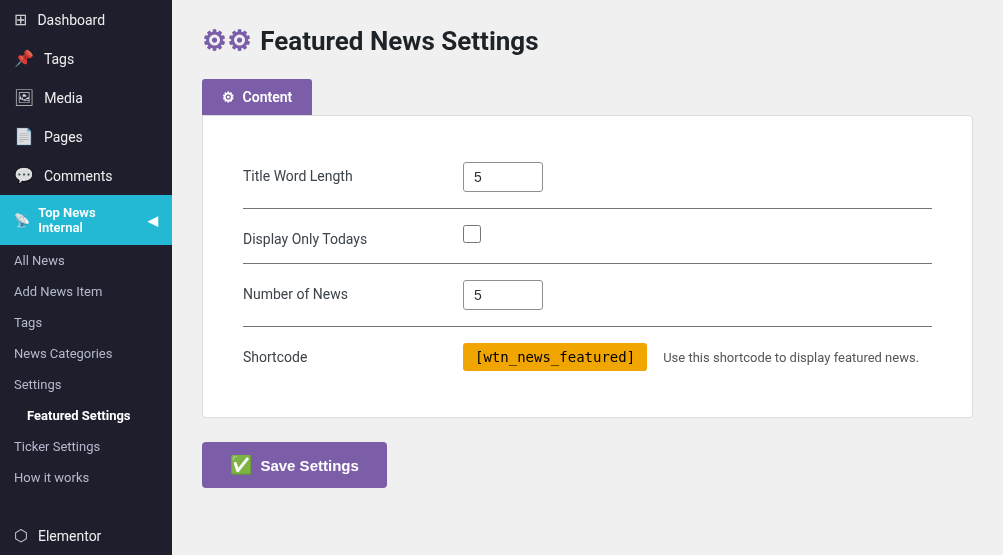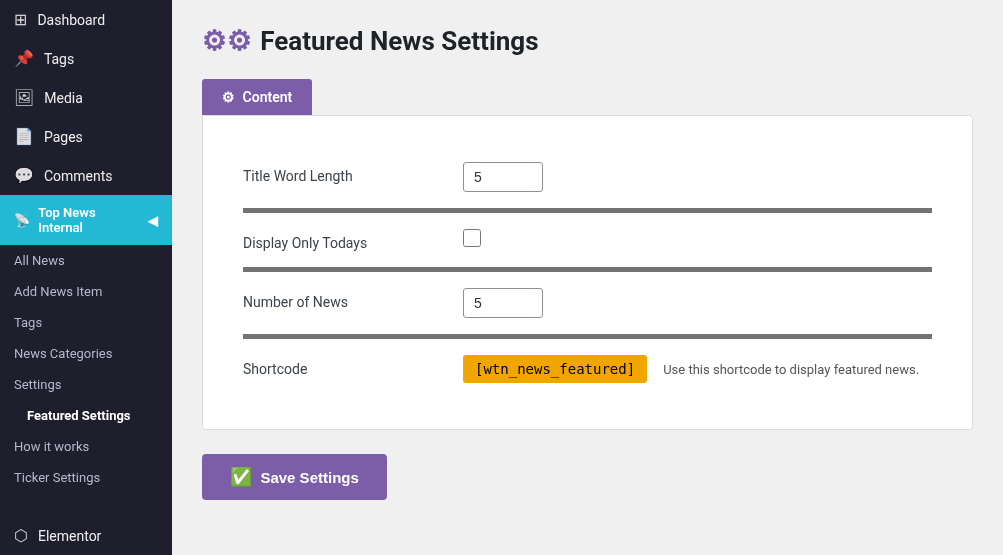--- a/index.html
+++ b/index.html
@@ -82,21 +82,21 @@
     .settings-panel {
       background: #fff;
       border: 1px solid #ddd;
       border-radius: 0 4px 4px 4px;
       padding: 30px 40px;
     }
     .form-row {
       display: flex;
       align-items: flex-start;
       padding: 16px 0;
-      border-bottom: 5px solid #737373;
+      border-bottom: 1px solid #737373;
       gap: 20px;
     }
     .form-row:last-of-type { border-bottom: none; }
     .form-label {
       width: 200px;
       font-size: 14px;
       color: #3c434a;
       padding-top: 6px;
       flex-shrink: 0;
     }
@@ -200,24 +200,24 @@
   <div class="sidebar-item">
     <span>News Categories</span>
   </div>
   <div class="sidebar-item">
     <span>Settings</span>
   </div>
   <div class="sidebar-item active">
     <span>Featured Settings</span>
   </div>
   <div class="sidebar-item">
+    <span>Ticker Settings</span>
+  </div>
+  <div class="sidebar-item">
     <span>How it works</span>
-  </div>
-  <div class="sidebar-item">
-    <span>Ticker Settings</span>
   </div>
 
   <div class="sidebar-nav-item" style="margin-top:auto;">
     <span class="nav-icon">⬡</span>
     <span>Elementor</span>
   </div>
 </div>
 
 <div id="main">
 

